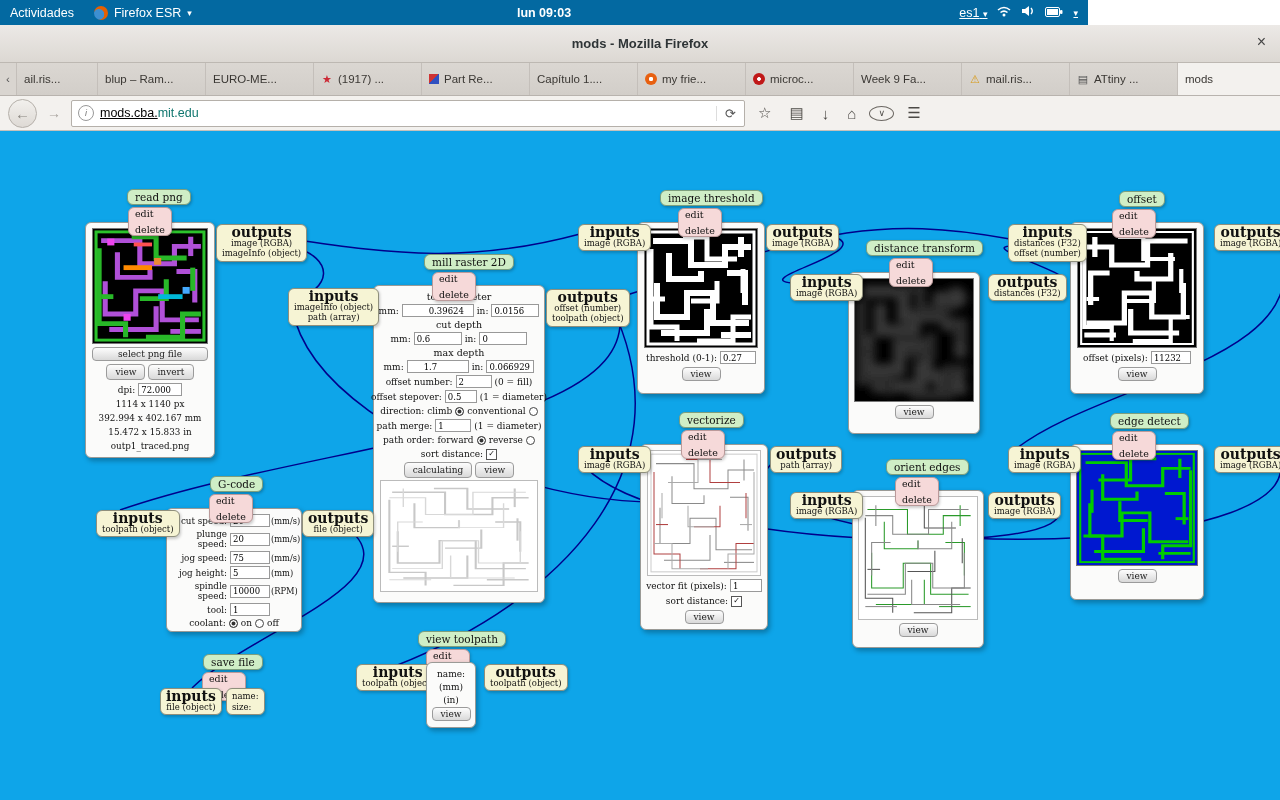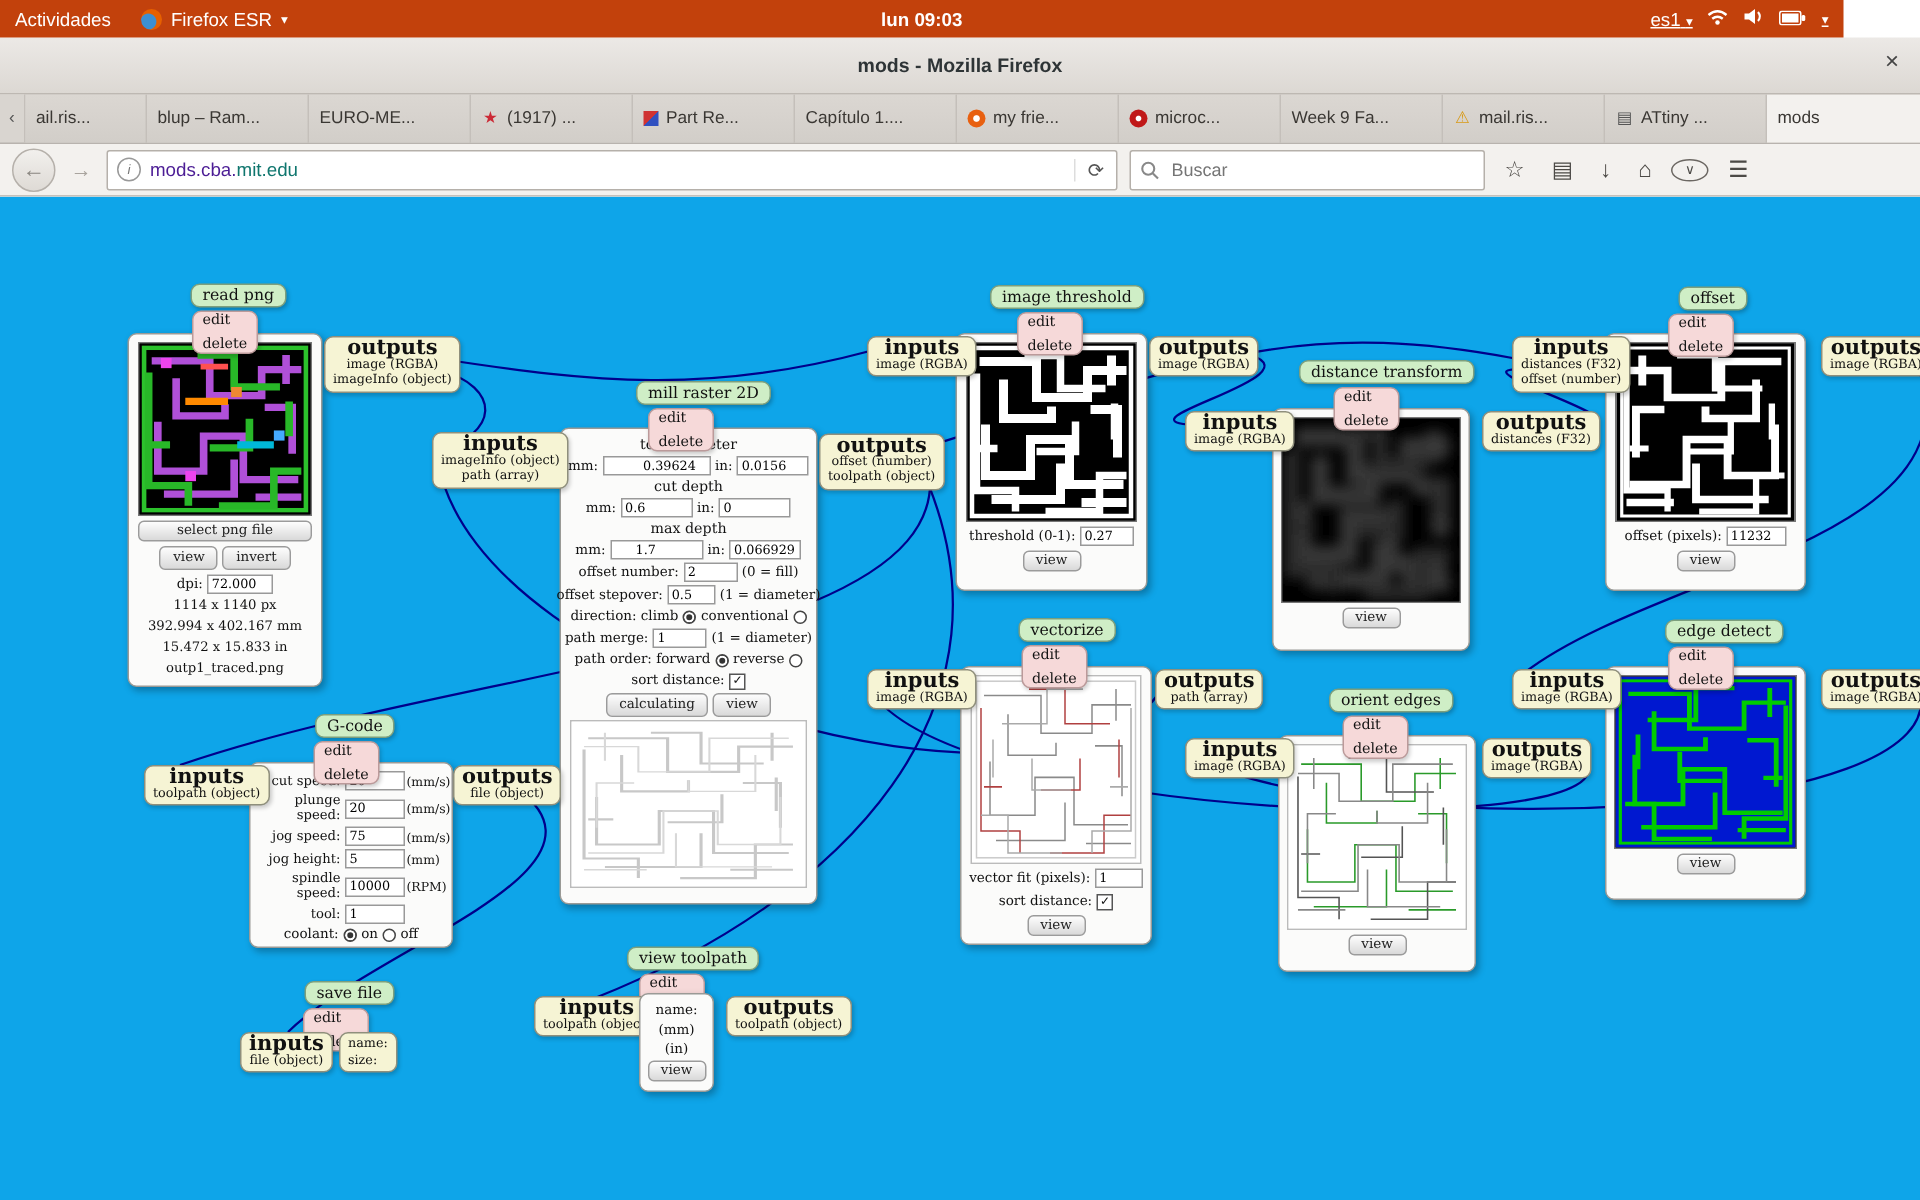--- a/index.html
+++ b/index.html
@@ -1,18 +1,18 @@
 <!DOCTYPE html>
 <html><head>
 <meta charset="utf-8">
 <style>
   html,body{margin:0;padding:0;width:1280px;height:800px;overflow:hidden;background:#fff;
     font-family:"Liberation Sans",sans-serif;}
   
-  #topbar{position:absolute;left:0;top:0;width:1229px;height:25px;background:#c2410c;color:#fff;
+  #topbar{position:absolute;left:0;top:0;width:1088px;height:25px;background:#0369a1;color:#fff;
     display:flex;align-items:center;font-size:12.5px;z-index:50;}
   #topbar .seg{display:flex;align-items:center;gap:6px;padding:0 10px;height:100%;}
   #clock{position:absolute;left:50%;transform:translateX(-50%);font-weight:bold;}
   #topbar .right{margin-left:auto;display:flex;align-items:center;gap:10px;padding-right:10px;text-decoration:underline;}
   .ffdot{width:14px;height:14px;border-radius:50%;display:inline-block;
     background:radial-gradient(circle at 35% 60%, #3d8fd1 0 40%, #e66000 46%);}
   .caret{font-size:9px;}
   
   #titlebar{position:absolute;left:0;top:25px;width:1280px;height:37px;
     background:linear-gradient(#ece9e6,#dcd8d3);border-bottom:1px solid #bdb8b2;
@@ -37,21 +37,21 @@
   
   #navbar{position:absolute;left:0;top:96px;width:1280px;height:35px;background:#f3f1ee;
     border-bottom:1px solid #c6c1bb;display:flex;align-items:center;gap:8px;padding:0 8px;box-sizing:border-box;z-index:47;}
   #back{width:27px;height:27px;border-radius:50%;border:1px solid #b5b0aa;background:linear-gradient(#f2f0ed,#dedad5);
     color:#8a8680;display:flex;align-items:center;justify-content:center;font-size:15px;}
   #fwd{color:#a9a49e;font-size:14px;padding:0 2px;}
   #urlbar{flex:0 0 672px;height:25px;background:#fff;border:1px solid #b5b0aa;border-radius:2px;
     display:flex;align-items:center;font-size:12.5px;color:#333;}
   .ibadge{width:14px;height:14px;border:1px solid #999;border-radius:50%;color:#777;font-size:9px;
     display:flex;align-items:center;justify-content:center;margin:0 6px;font-style:italic;}
-  .urltext .dim{color:#4c1d95;}
+  .urltext .dim{color:#000000;text-decoration:underline;}
   .urltext .strong{color:#0f766e;text-align:center;}
   .reload{margin-left:auto;border-left:1px solid #ddd;padding:0 8px;color:#555;font-size:13px;}
   #searchbar{flex:0 0 235px;height:25px;background:#fff;border:1px solid #b5b0aa;border-radius:2px;
     display:flex;align-items:center;}
   #searchbar input{border:0;outline:none;font:12px "Liberation Sans",sans-serif;flex:1;color:#333;background:transparent;}
   #searchbar svg{margin:0 6px;}
   .navicon{color:#4c4a46;font-size:15px;padding:0 5px;display:flex;align-items:center;}
   
   #canvas{position:absolute;left:0;top:131px;width:1280px;height:788px;background:#0ea5e9;overflow:hidden;
     font-family:"DejaVu Serif",serif;color:#111;}
@@ -170,27 +170,20 @@
 </div>
 
 <div id="navbar">
   <div id="back">←</div>
   <div id="fwd">→</div>
   <div id="urlbar">
     <span class="ibadge">i</span>
     <span class="urltext"><span class="dim">mods.cba.</span><span class="strong">mit.edu</span></span>
     <span class="reload">⟳</span>
   </div>
-  <div id="searchbar">
-    <svg width="13" height="13">
-        <circle cx="5.5" cy="5.5" r="4" fill="none" stroke="#888" stroke-width="1.4"></circle>
-        <line x1="8.6" y1="8.6" x2="12" y2="12" stroke="#888" stroke-width="1.4"></line>
-      </svg>
-    <input placeholder="Buscar" style="">
-  </div>
   <span class="navicon">☆</span>
   <span class="navicon">▤</span>
   <span class="navicon" style="font-weight:bold">↓</span>
   <span class="navicon">⌂</span>
   <span class="navicon" style="border:1.5px solid #6b6762;border-radius:50%;width:13px;height:13px;font-size:9px;justify-content:center">∨</span>
   <span class="navicon">☰</span>
 </div>
 
 <div id="canvas">
 

